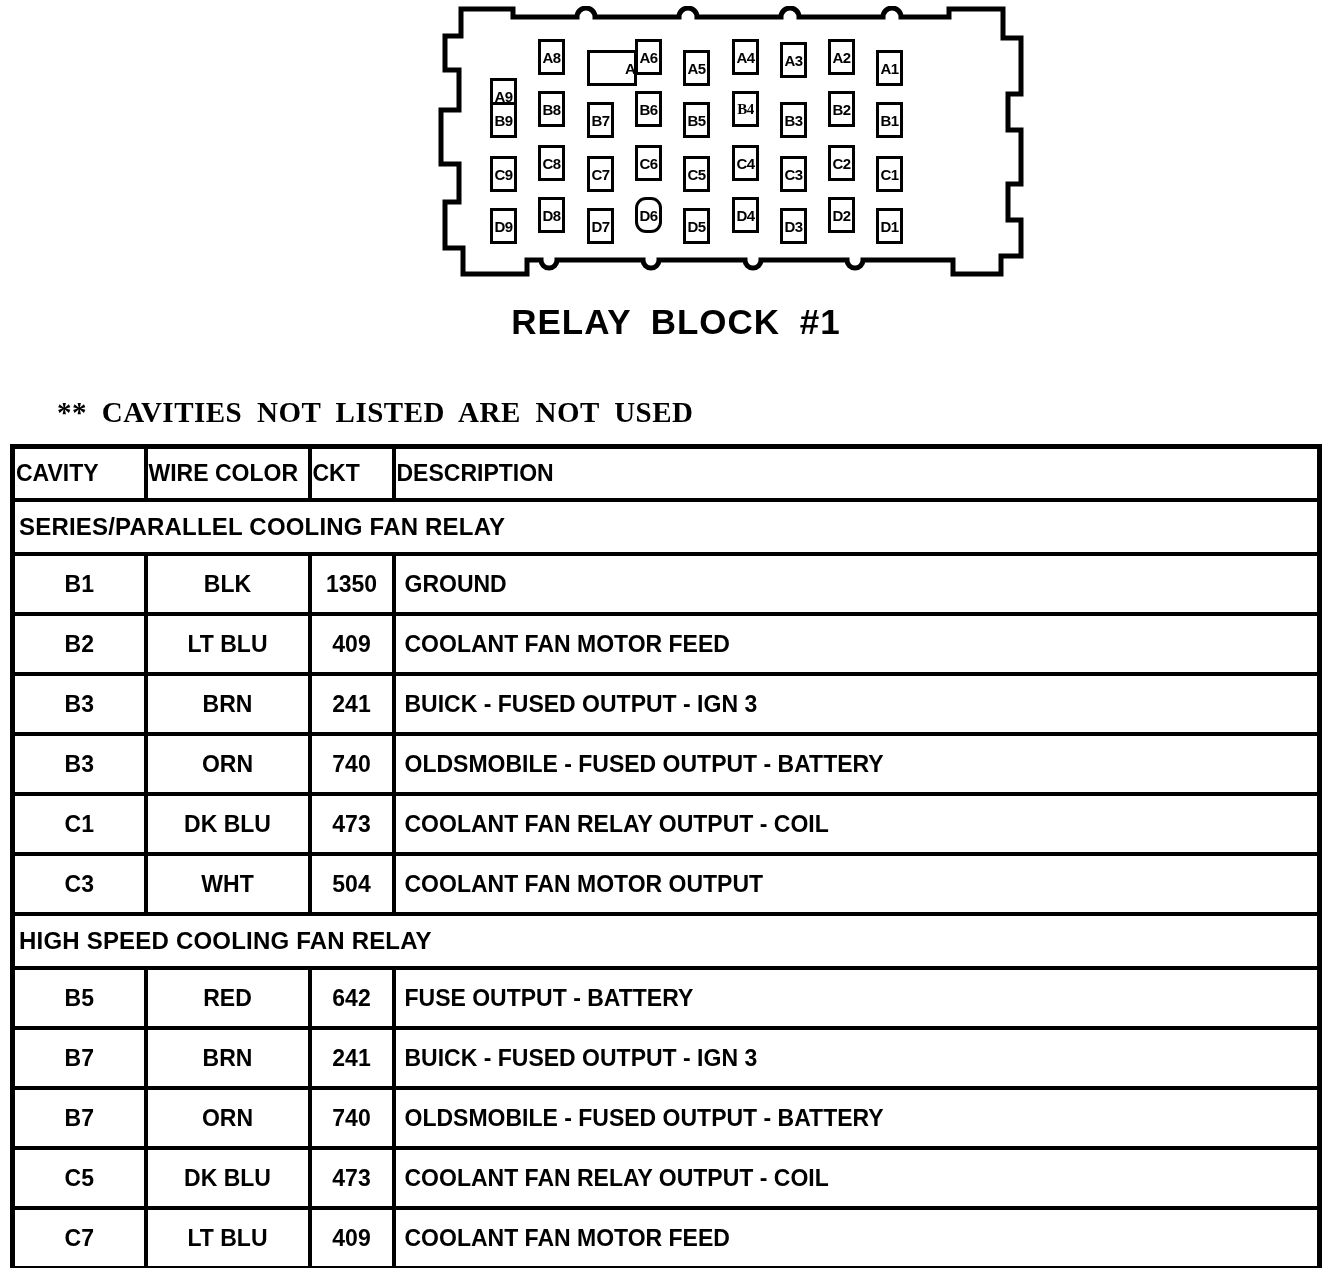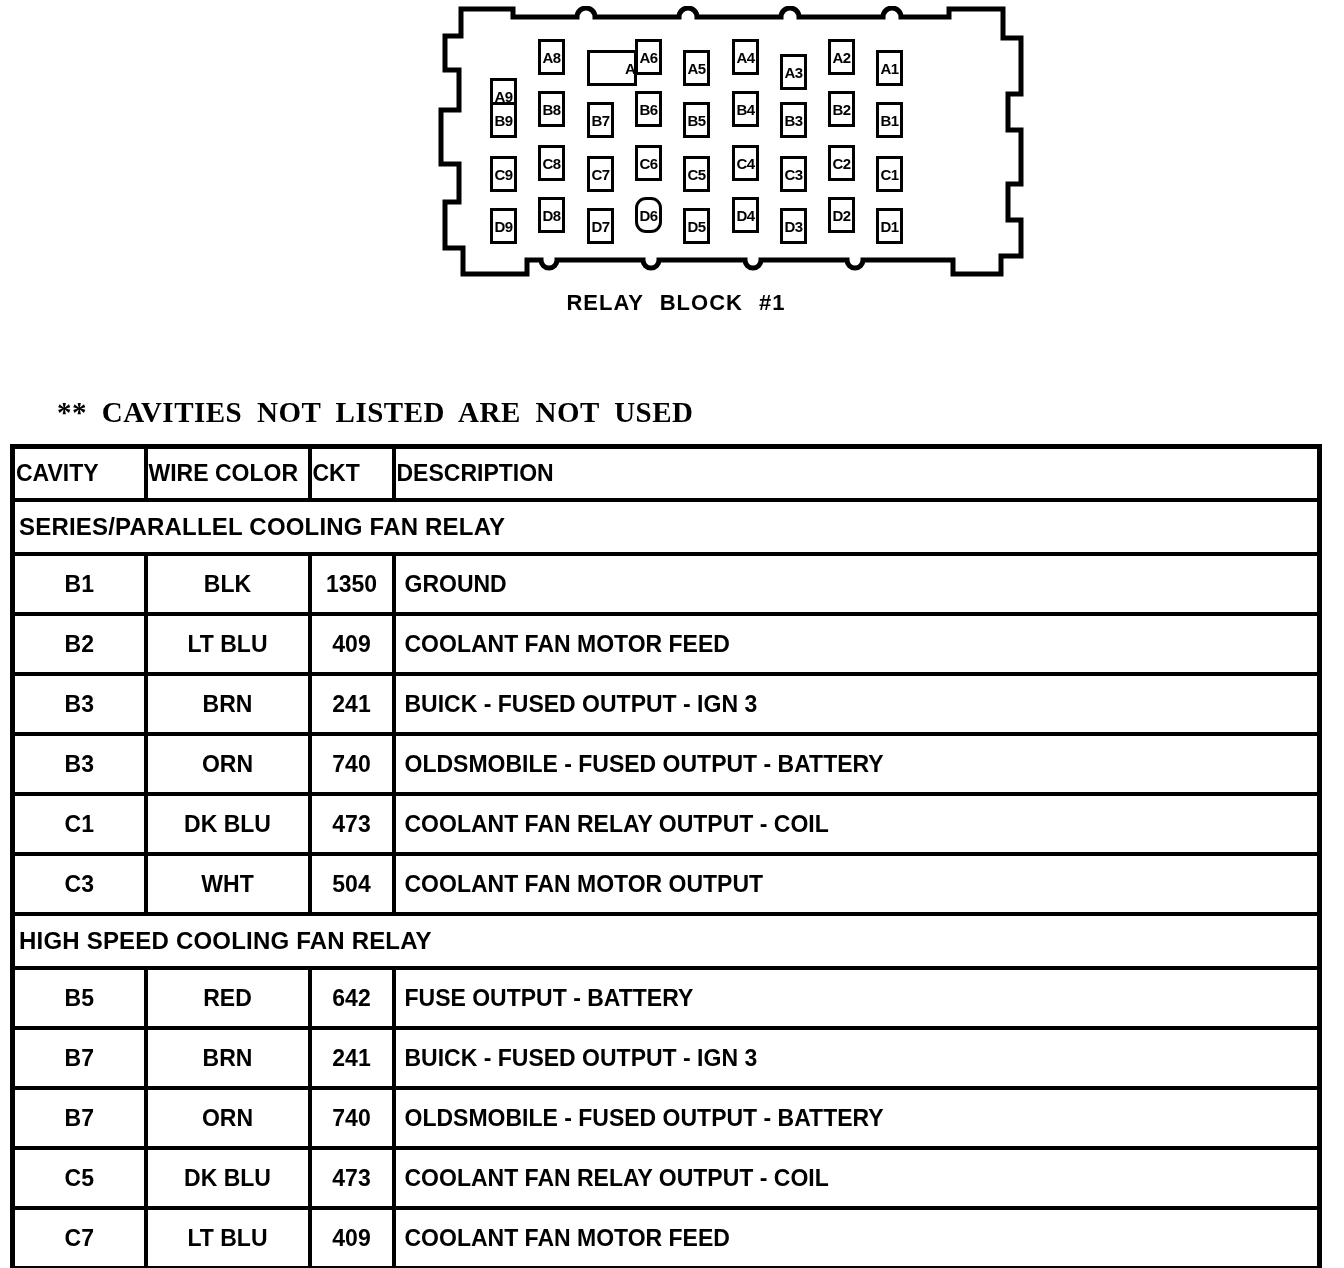--- a/index.html
+++ b/index.html
@@ -14,23 +14,23 @@
   .connector { position:absolute; left:433px; top:6px; width:600px; height:282px; }
   .connector svg { position:absolute; left:0; top:0; width:100%; height:100%; }
   .cavity {
     position:absolute; width:27px; height:36px; box-sizing:border-box;
     border:3px solid #000; background:#fff;
     display:flex; align-items:center; justify-content:center;
     font-weight:bold; font-size:15px; letter-spacing:-0.5px;
   }
 
   .diagram-title {
-    position:absolute; left:433px; top:290px; width:600px;
+    position:absolute; left:433px; top:302px; width:600px;
     transform:translateX(-57px);
-    text-align:center; font-size:22px; font-weight:bold;
+    text-align:center; font-size:35px; font-weight:bold;
     letter-spacing:1px; word-spacing:9px; white-space:nowrap;
   }
 
   .note {
     position:absolute; left:57px; top:396px;
     font-family:"Liberation Serif", serif; font-size:29px; font-weight:600;
     letter-spacing:0.5px; word-spacing:7px; white-space:nowrap;
   }
 
   
@@ -71,29 +71,29 @@
            a 8 8 0 0 1 -16 0 H 124
            a 8 8 0 0 1 -16 0 H 94 V 268 H 30 V 242 H 12 V 196 H 26 V 158 H 8 V 104 H 26 V 64 H 12 V 30 H 28 Z"></path>
     </svg>
     <div id="cavities">
         <div class="cavity" style="left: 57px; top: 44px; margin-top: 28px;">A9</div>
         <div class="cavity" style="left: 105px; top: 33px;">A8</div>
         <div class="cavity" style="left: 154px; top: 44px; padding-left: 44px;">A7</div>
         <div class="cavity" style="left: 202px; top: 33px;">A6</div>
         <div class="cavity" style="left: 250px; top: 44px;">A5</div>
         <div class="cavity" style="left: 299px; top: 33px;">A4</div>
-        <div class="cavity" style="left: 347px; top: 48px;">A3</div>
+        <div class="cavity" style="left: 347px; top: 36px;">A3</div>
         <div class="cavity" style="left: 395px; top: 33px;">A2</div>
         <div class="cavity" style="left: 443px; top: 44px;">A1</div>
         <div class="cavity" style="left: 57px; top: 96px;">B9</div>
         <div class="cavity" style="left: 105px; top: 85px;">B8</div>
         <div class="cavity" style="left: 154px; top: 96px;">B7</div>
         <div class="cavity" style="left: 202px; top: 85px;">B6</div>
         <div class="cavity" style="left: 250px; top: 96px;">B5</div>
-        <div class="cavity" style="left: 299px; top: 85px;">B4</div>
+        <div class="cavity" style="left: 299px; top: 85px; font-family: Liberation Serif, serif;">B4</div>
         <div class="cavity" style="left: 347px; top: 96px;">B3</div>
         <div class="cavity" style="left: 395px; top: 85px;">B2</div>
         <div class="cavity" style="left: 443px; top: 96px;">B1</div>
         <div class="cavity" style="left: 57px; top: 150px;">C9</div>
         <div class="cavity" style="left: 105px; top: 139px;">C8</div>
         <div class="cavity" style="left: 154px; top: 150px;">C7</div>
         <div class="cavity" style="left: 202px; top: 139px;">C6</div>
         <div class="cavity" style="left: 250px; top: 150px;">C5</div>
         <div class="cavity" style="left: 299px; top: 139px;">C4</div>
         <div class="cavity" style="left: 347px; top: 150px;">C3</div>

